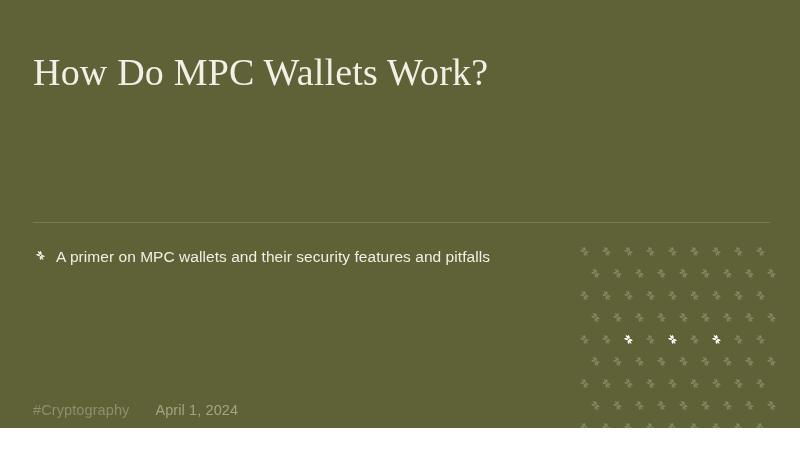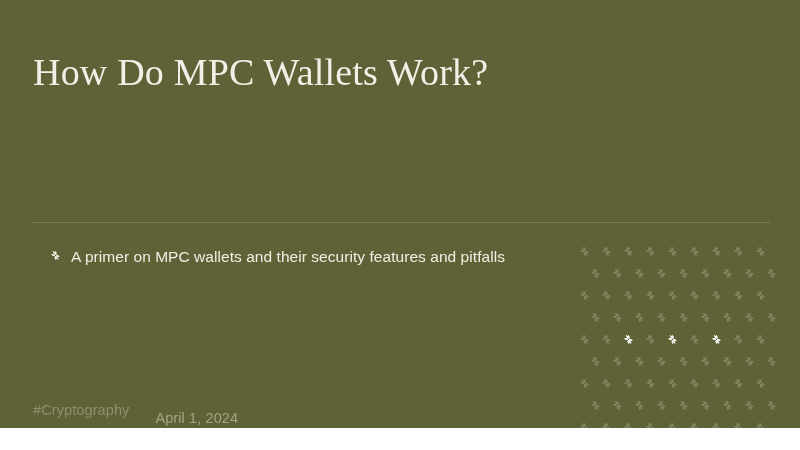--- a/index.html
+++ b/index.html
@@ -42,21 +42,21 @@
     left: 33px;
     top: 222px;
     width: 737px;
     height: 1px;
     background: #787a56;
   }
 
   
   #subtitle-block {
     position: absolute;
-    left: 48px;
+    left: 33px;
     top: 245px;
     width: 470px;
     display: flex;
     align-items: flex-start;
     gap: 8px;
   }
   #subtitle-icon {
     flex: 0 0 auto;
     width: 15px;
     height: 15px;
@@ -69,35 +69,34 @@
     color: #efefe4;
     letter-spacing: 0.05px;
   }
 
   
   #footer {
     position: absolute;
     left: 33px;
     top: 401px;
     display: flex;
-    align-items: flex-start;
+    align-items: flex-end;
     gap: 26px;
   }
   #footer-tag {
     font-size: 14.5px;
     line-height: 19px;
     color: #8d8f6d;
     letter-spacing: 0.1px;
   }
   #footer-date {
     font-size: 14.5px;
     line-height: 19px;
     color: #a3a482;
     letter-spacing: 0.1px;
-    margin-top: 8px;
   }
 
   
   #pattern {
     position: absolute;
     left: 573px;
     top: 241px;
     width: 205px;
     height: 182px;
   }

